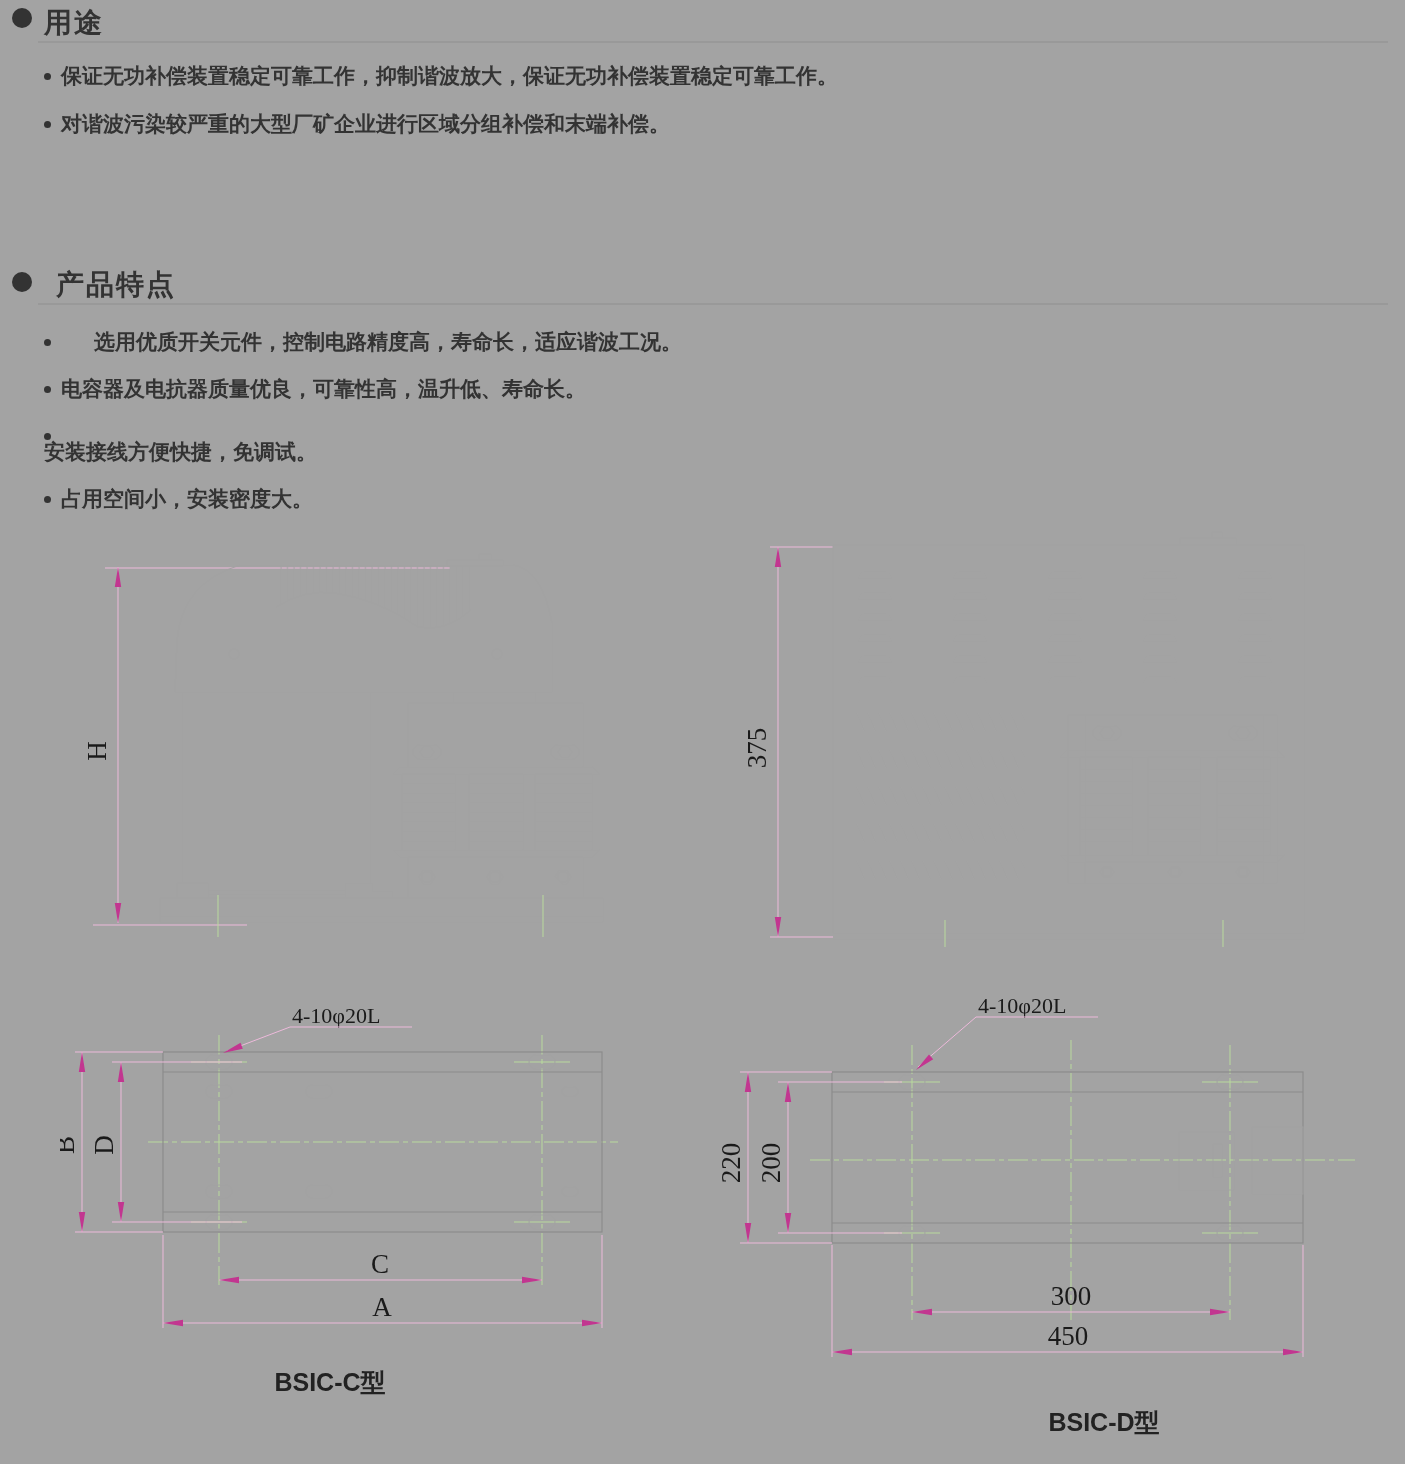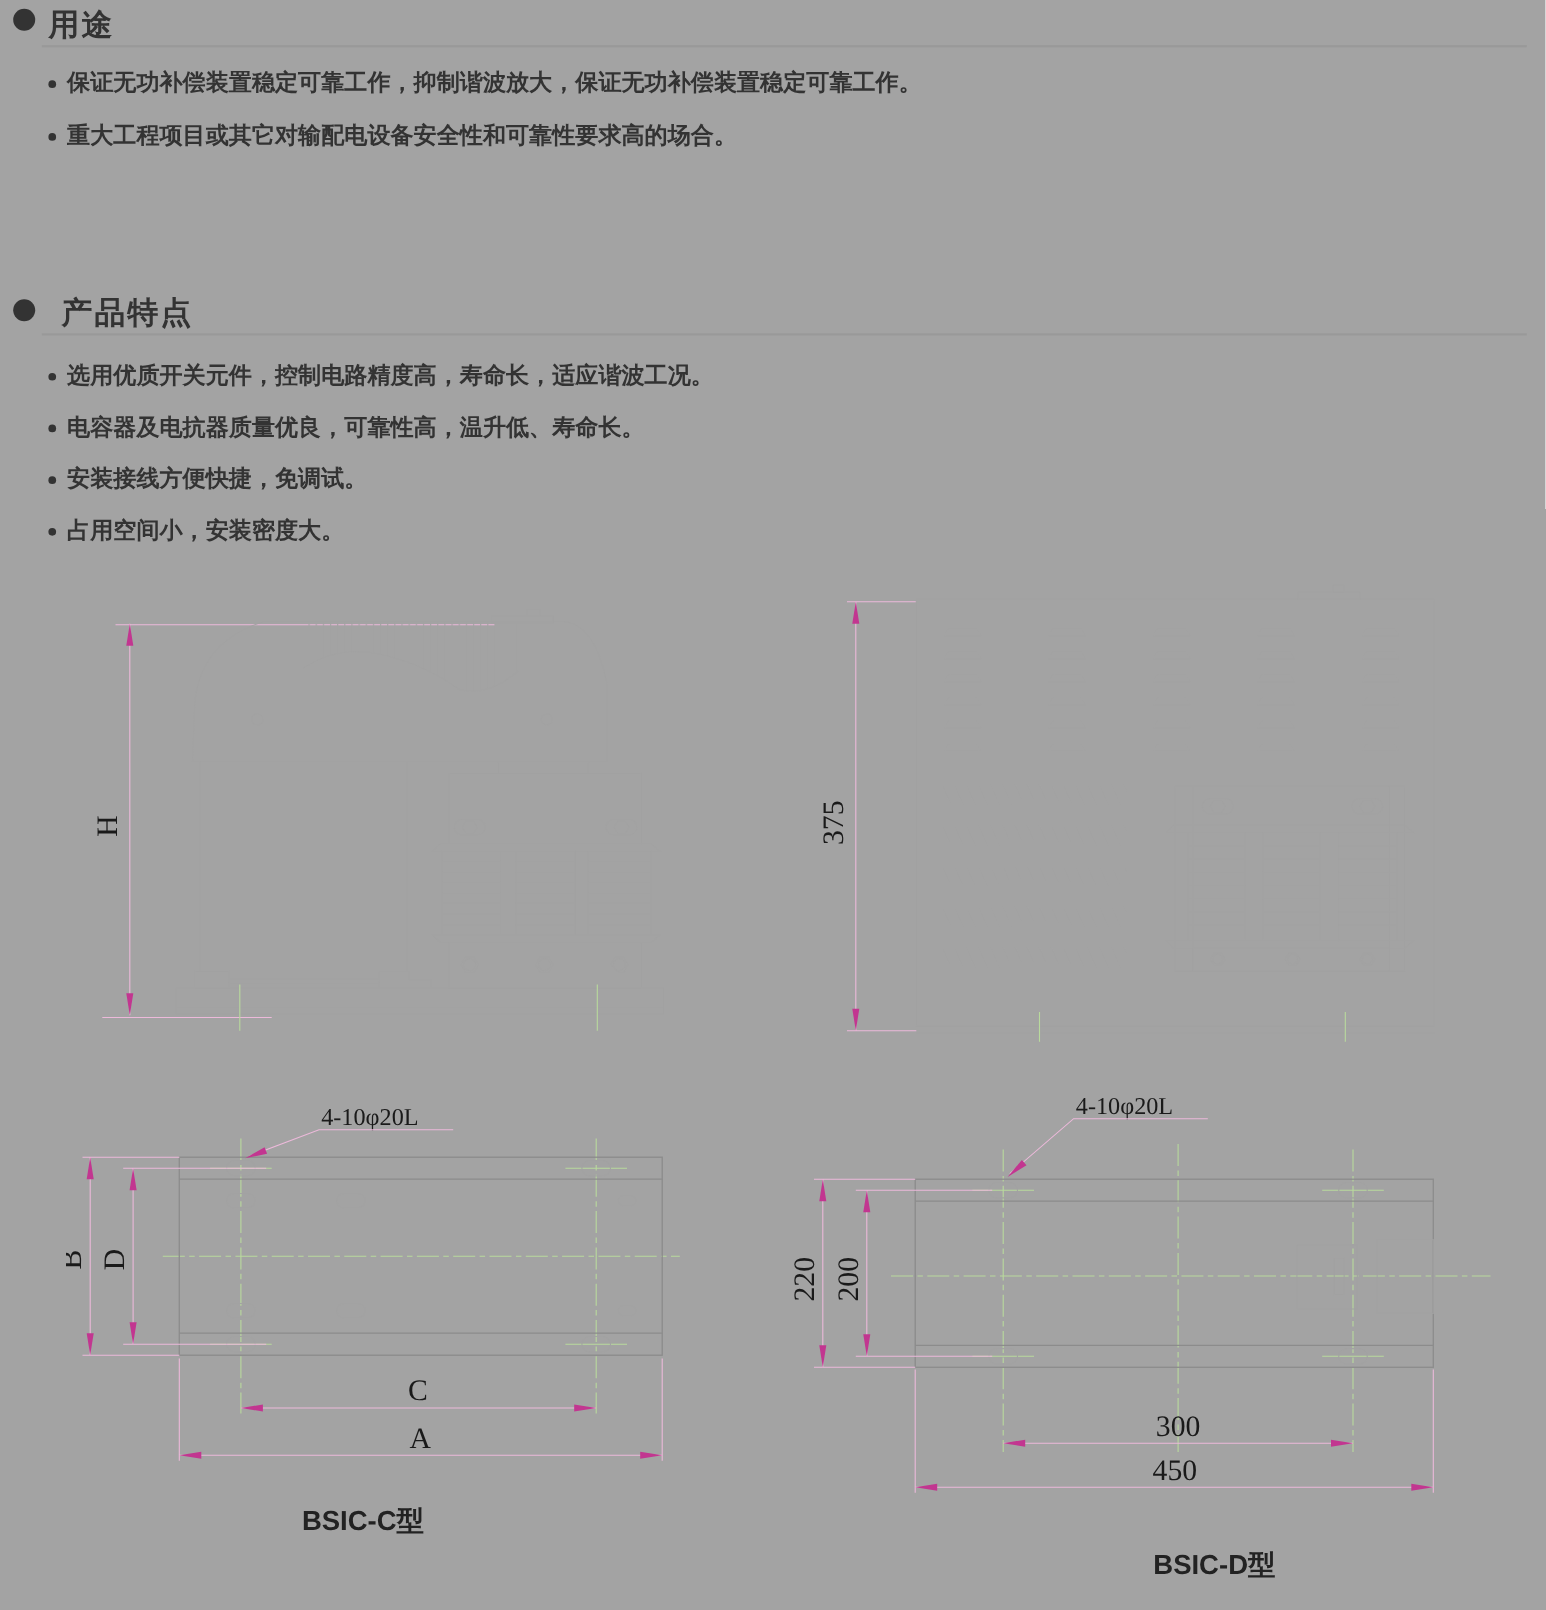--- a/index.html
+++ b/index.html
@@ -34,38 +34,38 @@
   <div class="sec-title" style="left:44px;top:4px;">用途</div>
   <div class="sec-rule" style="top:41px;"></div>
 
   <div class="bullets" style="top:64px;width:1320px;">
     <div class="b-item">
         <span class="b-dot"></span>
         <span class="b-text">保证无功补偿装置稳定可靠工作，抑制谐波放大，保证无功补偿装置稳定可靠工作。</span>
       </div>
     <div class="b-item">
         <span class="b-dot"></span>
-        <span class="b-text">重大工程项目或其它对输配电设备安全性和可靠性要求高的场合。</span>
+        <span class="b-text">对谐波污染较严重的大型厂矿企业进行区域分组补偿和末端补偿。</span>
       </div>
   </div>
 
   <div class="sec-dot" style="left:12px;top:272px;"></div>
   <div class="sec-title" style="left:56px;top:266px;">产品特点</div>
   <div class="sec-rule" style="top:303px;"></div>
 
   <div class="bullets" style="top:330px;width:1320px;">
+    <div class="b-item" style="margin-bottom:23px;gap:33px;">
+        <span class="b-dot"></span>
+        <span class="b-text">选用优质开关元件，控制电路精度高，寿命长，适应谐波工况。</span>
+      </div>
     <div class="b-item" style="margin-bottom:23px;">
         <span class="b-dot"></span>
-        <span class="b-text">选用优质开关元件，控制电路精度高，寿命长，适应谐波工况。</span>
-      </div>
-    <div class="b-item" style="margin-bottom:23px;">
-        <span class="b-dot"></span>
         <span class="b-text">电容器及电抗器质量优良，可靠性高，温升低、寿命长。</span>
       </div>
-    <div class="b-item" style="margin-bottom:23px;">
+    <div class="b-item" style="margin-bottom:23px;flex-direction:column;">
         <span class="b-dot"></span>
         <span class="b-text">安装接线方便快捷，免调试。</span>
       </div>
     <div class="b-item" style="margin-bottom:23px;">
         <span class="b-dot"></span>
         <span class="b-text">占用空间小，安装密度大。</span>
       </div>
   </div>
 
   <svg class="drw" style="left:70px;top:545px;" width="560" height="410" viewBox="0 0 560 410">

